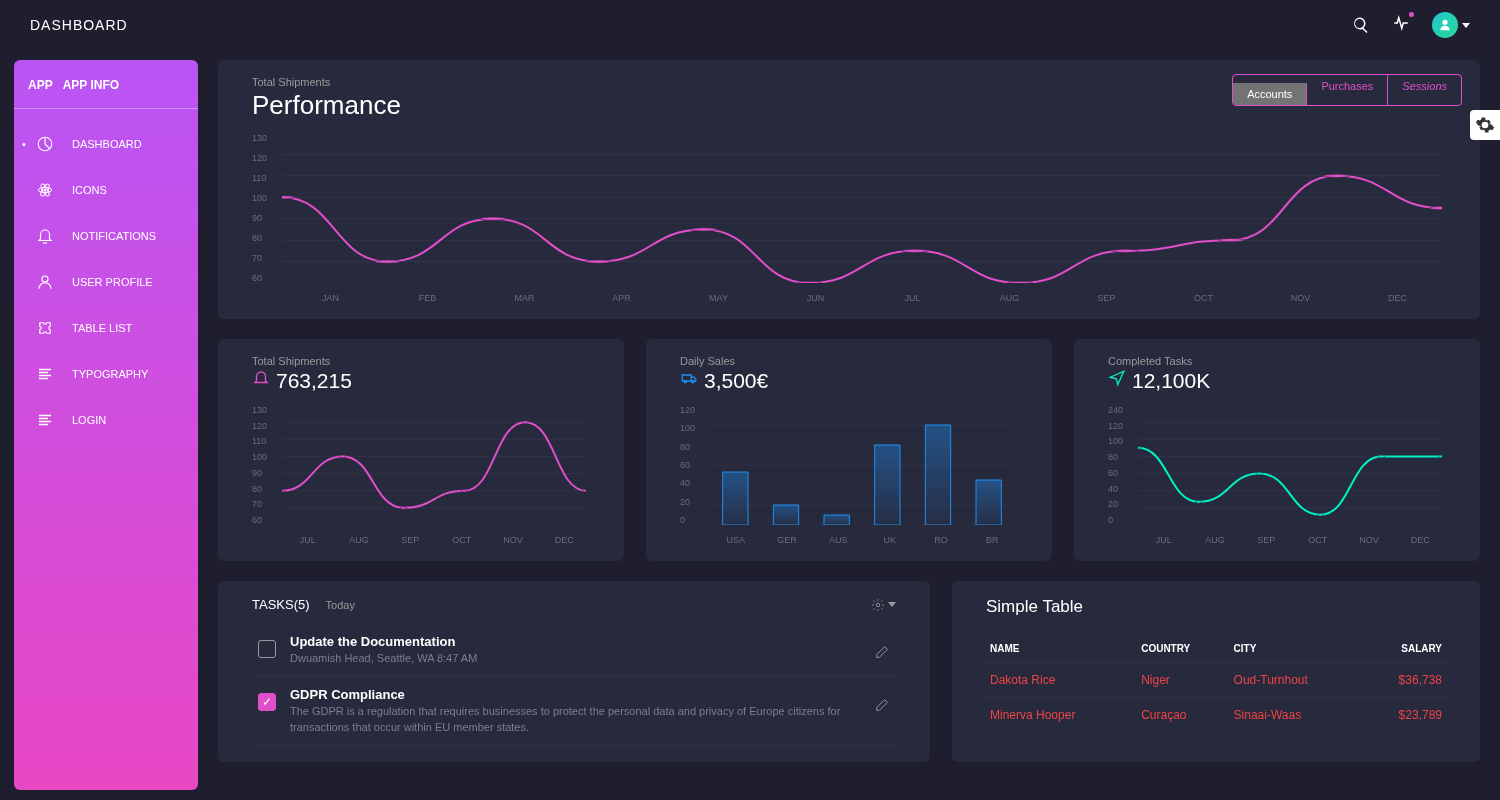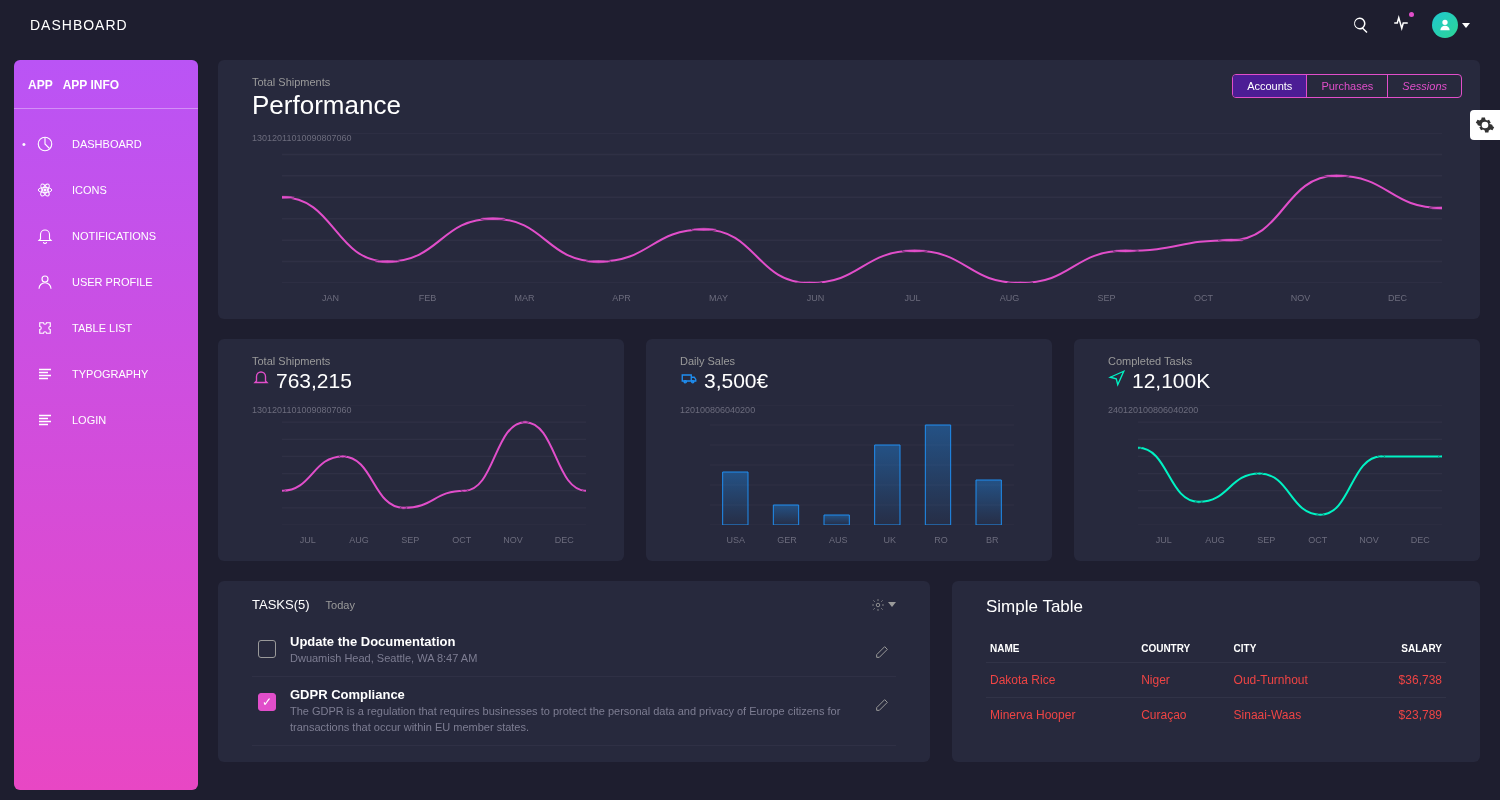--- a/index.html
+++ b/index.html
@@ -61,26 +61,26 @@
 
 .main { flex: 1; padding: 10px 20px; overflow: hidden; }
 .card { background: #27293d; border-radius: 6px; padding: 16px 34px; }
 
 .perf-card { position: relative; }
 .perf-sub { font-size: 11px; color: #9a9a9a; }
 .perf-title { font-size: 26px; font-weight: 300; margin-top: 2px; }
 .tab-group { position: absolute; top: 14px; right: 18px; display: flex; border: 1px solid #e14eca; border-radius: 4px; overflow: hidden; }
 .tab { padding: 5px 14px; font-size: 11px; color: #e14eca; cursor: pointer; border-right: 1px solid #e14eca; }
 .tab:last-child { border-right: 0; font-style: italic; }
-.tab.active { background: #4c1d95; color: #fff; }
+.tab.active { background: #737373; color: #fff; margin-top: 8px; }
 
 .chart-area { position: relative; height: 170px; margin-top: 12px; }
 .chart-mini { height: 140px; }
 .chart-svg { width: 100%; height: 100%; }
-.y-axis { position: absolute; left: 0; top: 0; bottom: 20px; display: flex; justify-content: space-between; text-align: right; }
+.y-axis { position: absolute; left: 0; top: 0; bottom: 20px; display: flex; flex-direction: column; justify-content: space-between; }
 .y-tick { font-size: 9px; color: #6c6c7d; }
 .x-axis { position: absolute; left: 30px; right: 0; bottom: 0; display: flex; justify-content: space-between; }
 .x-tick { font-size: 9px; color: #6c6c7d; flex: 1; text-align: center; }
 .plot { position: absolute; left: 30px; right: 4px; top: 0; bottom: 20px; }
 .grid-line { stroke: rgba(120,120,150,.1); stroke-width: 1; }
 
 .row3 { display: flex; gap: 22px; margin-top: 20px; }
 .row3 .card { flex: 1; }
 .stat-sub { font-size: 11px; color: #9a9a9a; }
 .stat-val { font-size: 21px; font-weight: 300; display: flex; align-items: flex-start; gap: 6px; margin-top: 2px; }

